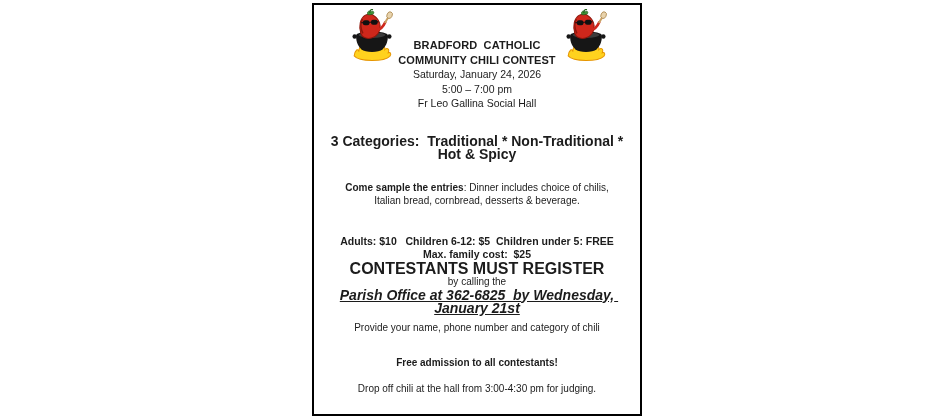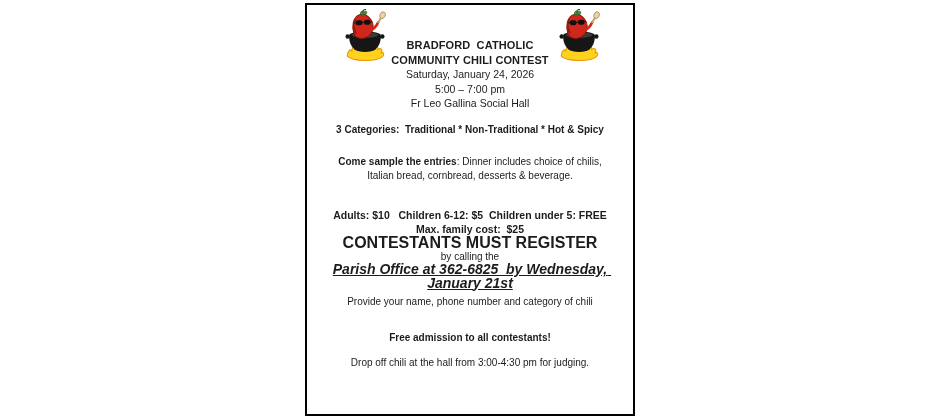--- a/index.html
+++ b/index.html
@@ -9,21 +9,21 @@
     font-family: "Liberation Sans", "DejaVu Sans", sans-serif;
     overflow: hidden;
   }
   .stage {
     position: relative;
     width: 936px; height: 420px;
     background: #ffffff;
   }
   .flyer {
     position: absolute;
-    left: 305px; top: 3px;
+    left: 312px; top: 3px;
     width: 330px; height: 413px;
     background: #ffffff;
     border: 2px solid #000000;
     text-align: center;
     color: #1c1c1c;
     font-size: 10px;
     line-height: 13.5px;
     padding: 0 4px;
   }
   .t { white-space: pre-wrap; }
@@ -34,21 +34,21 @@
   }
   .chili.left  { left: 30px; }
   .chili.right { right: 25px; }
   .header {
     margin-top: 33px;
     line-height: 14.5px;
     font-size: 10.5px;
   }
   .bold { font-weight: bold; margin-top: 17px; }
   .title-line { font-weight: bold; font-size: 11px; letter-spacing: 0.1px; }
-  .categories { margin-top: 12px;  font-weight: bold; font-size: 10px; }
+  .categories { margin-top: 24px;  font-weight: bold; font-size: 14px; }
   .prizes     { margin-top: 9px; }
   .sample     { margin-top: 19px; }
   .pricing    { margin-top: 27px; font-weight: bold; font-size: 10.5px; }
   .register-title { font-weight: bold; font-size: 16px; }
   .register-contact {
     font-weight: bold; font-style: italic;
     text-decoration: underline;
     font-size: 14px;
   }
   .provide  { margin-top: 5px; }

